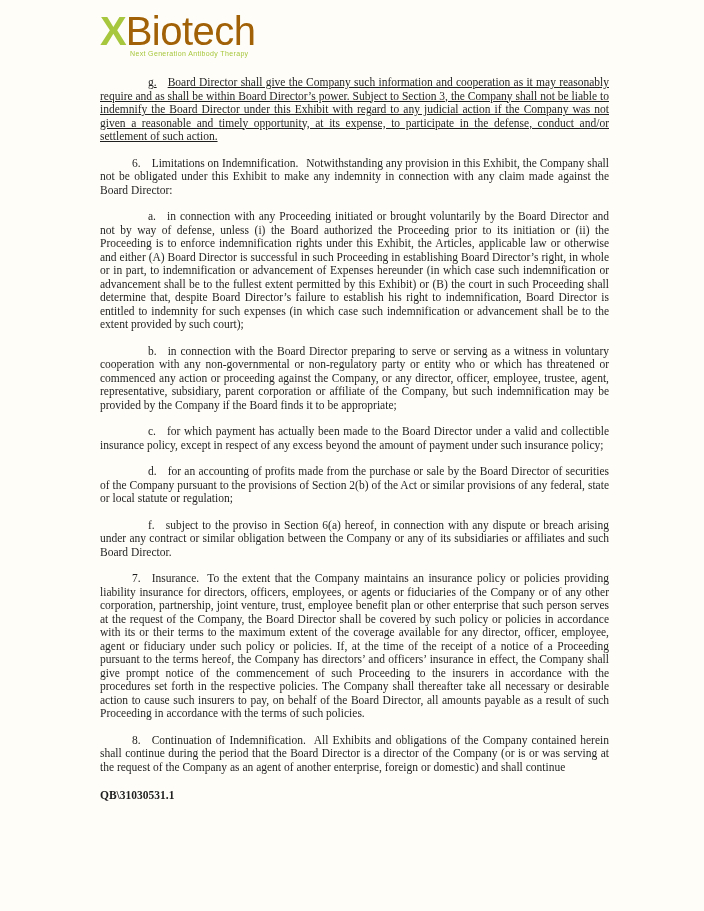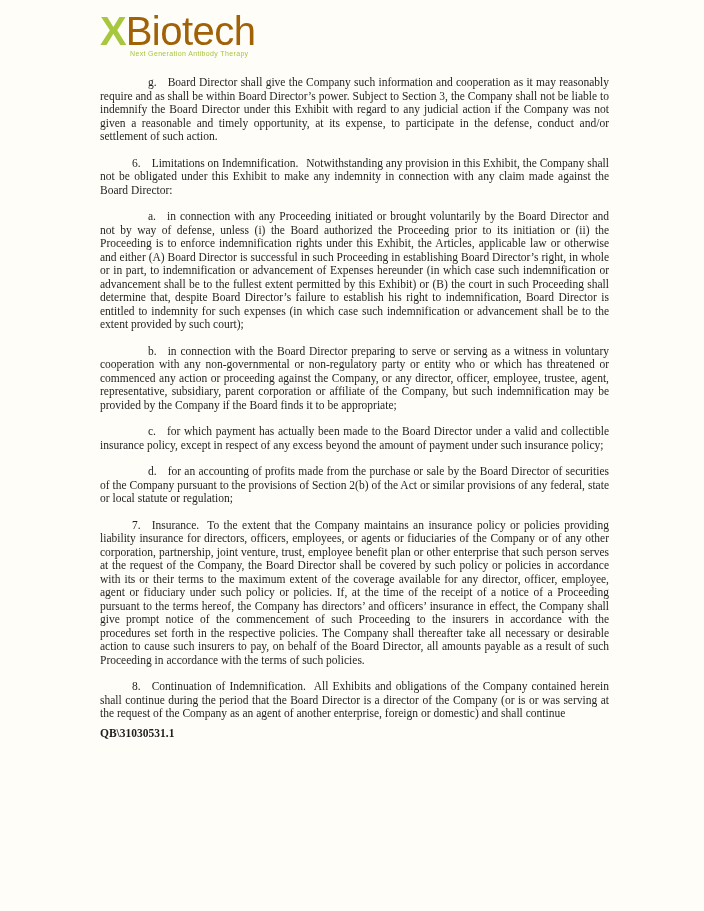--- a/index.html
+++ b/index.html
@@ -61,32 +61,33 @@
     width: 509px;
     font-size: 11.5px;
     line-height: 13.5px;
     text-align: justify;
   }
   .para {
     margin: 13px 0 0 0;
   }
   .para:first-child {
     margin-top: 0;
+    text-decoration: underline;
   }
   .indent-lg { text-indent: 48px; }
   .indent-sm { text-indent: 32px; }
   .p-label {
     margin-right: 11px;
   }
   .p-heading {
     margin-right: 8px;
   }
   
   .doc-footer {
-    margin-top: 6px;
+    margin-top: 15px;
     font-size: 11.5px;
     font-weight: bold;
     line-height: 13px;
     text-align: left;
   }
 </style>
 </head>
 <body>
 
 <div class="page">
@@ -119,20 +120,23 @@
 
     <p class="para indent-lg">
       <span class="p-label">c.</span><span class="p-text">for which payment has actually been made to the Board Director under a valid and collectible insurance policy, except in respect of any excess beyond the amount of payment under such insurance policy;</span>
     </p>
 
     <p class="para indent-lg">
       <span class="p-label">d.</span><span class="p-text">for an accounting of profits made from the purchase or sale by the Board Director of securities of the Company pursuant to the provisions of Section 2(b) of the Act or similar provisions of any federal, state or local statute or regulation;</span>
     </p>
 
 
+    <p class="para indent-lg">
+      <span class="p-label">f.</span><span class="p-text">subject to the proviso in Section 6(a) hereof, in connection with any dispute or breach arising under any contract or similar obligation between the Company or any of its subsidiaries or affiliates and such Board Director.</span>
+    </p>
 
     <p class="para indent-sm">
       <span class="p-label">7.</span><span class="p-heading">Insurance.</span><span class="p-text">To the extent that the Company maintains an insurance policy or policies providing liability insurance for directors, officers, employees, or agents or fiduciaries of the Company or of any other corporation, partnership, joint venture, trust, employee benefit plan or other enterprise that such person serves at the request of the Company, the Board Director shall be covered by such policy or policies in accordance with its or their terms to the maximum extent of the coverage available for any director, officer, employee, agent or fiduciary under such policy or policies.  If, at the time of the receipt of a notice of a Proceeding pursuant to the terms hereof, the Company has directors’ and officers’ insurance in effect, the Company shall give prompt notice of the commencement of such Proceeding to the insurers in accordance with the procedures set forth in the respective policies.  The Company shall thereafter take all necessary or desirable action to cause such insurers to pay, on behalf of the Board Director, all amounts payable as a result of such Proceeding in accordance with the terms of such policies.</span>
     </p>
 
     <p class="para indent-sm">
       <span class="p-label">8.</span><span class="p-heading">Continuation of Indemnification.</span><span class="p-text">All Exhibits and obligations of the Company contained herein shall continue during the period that the Board Director is a director of the Company (or is or was serving at the request of the Company as an agent of another enterprise, foreign or domestic) and shall continue</span>
     </p>
 
   </main>

